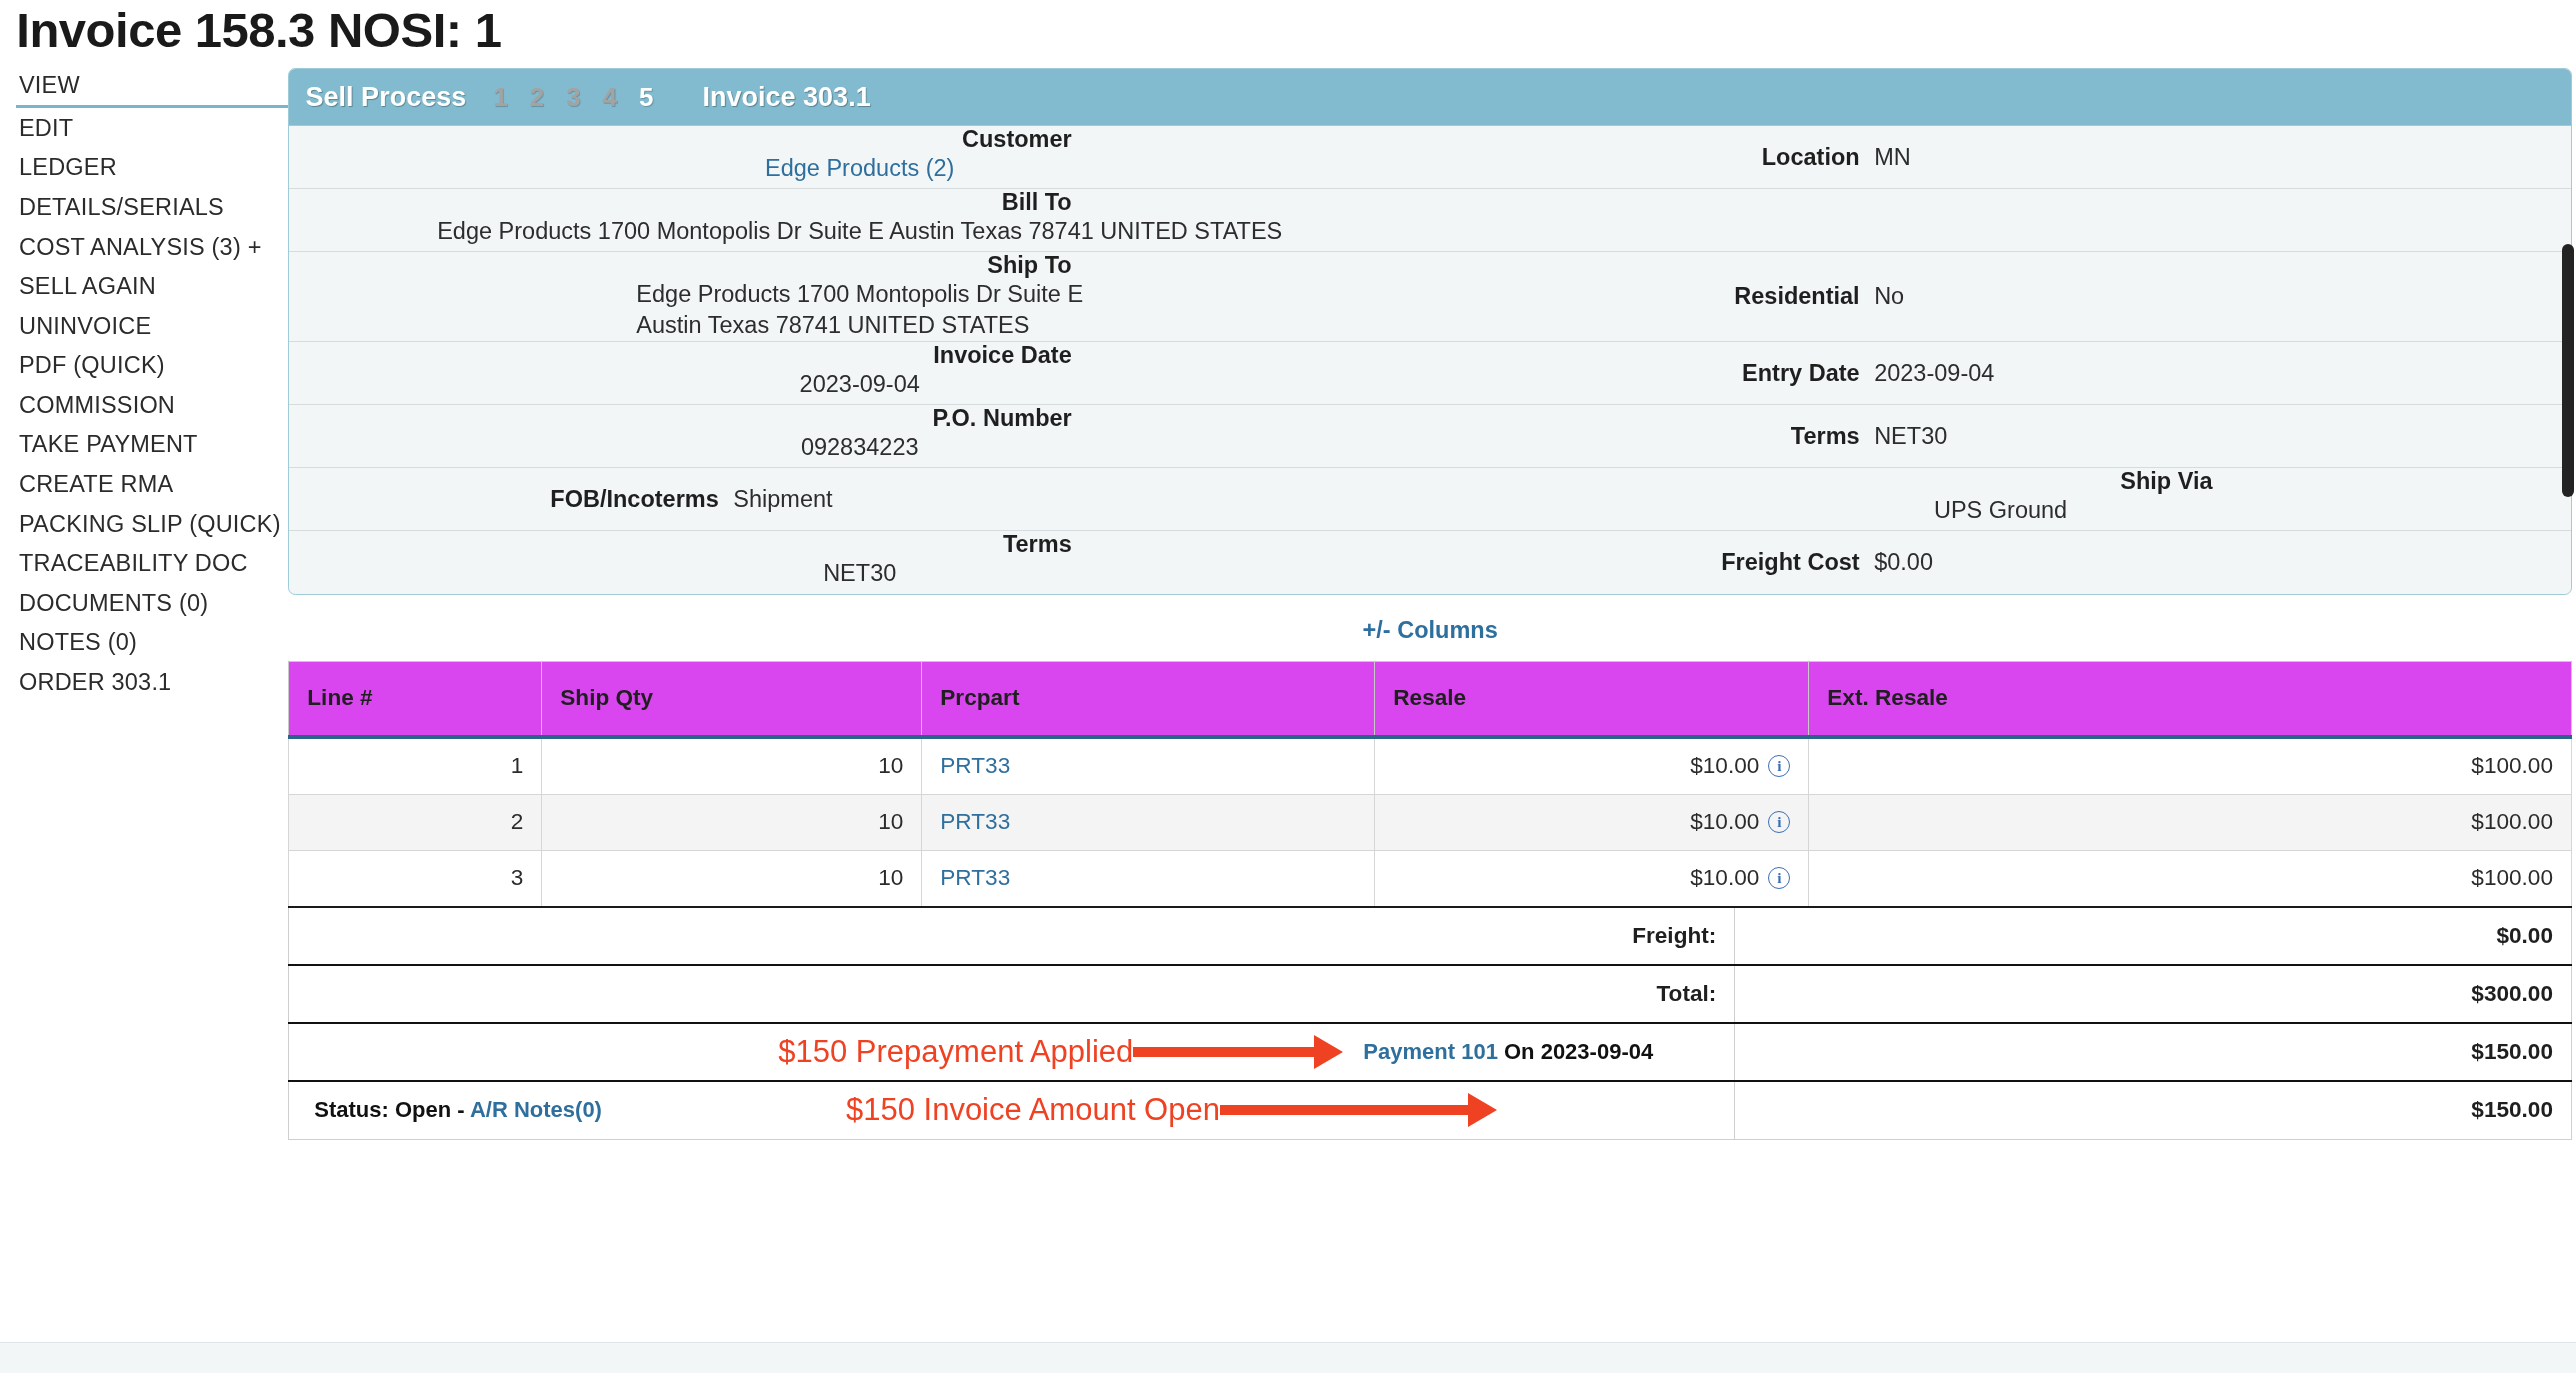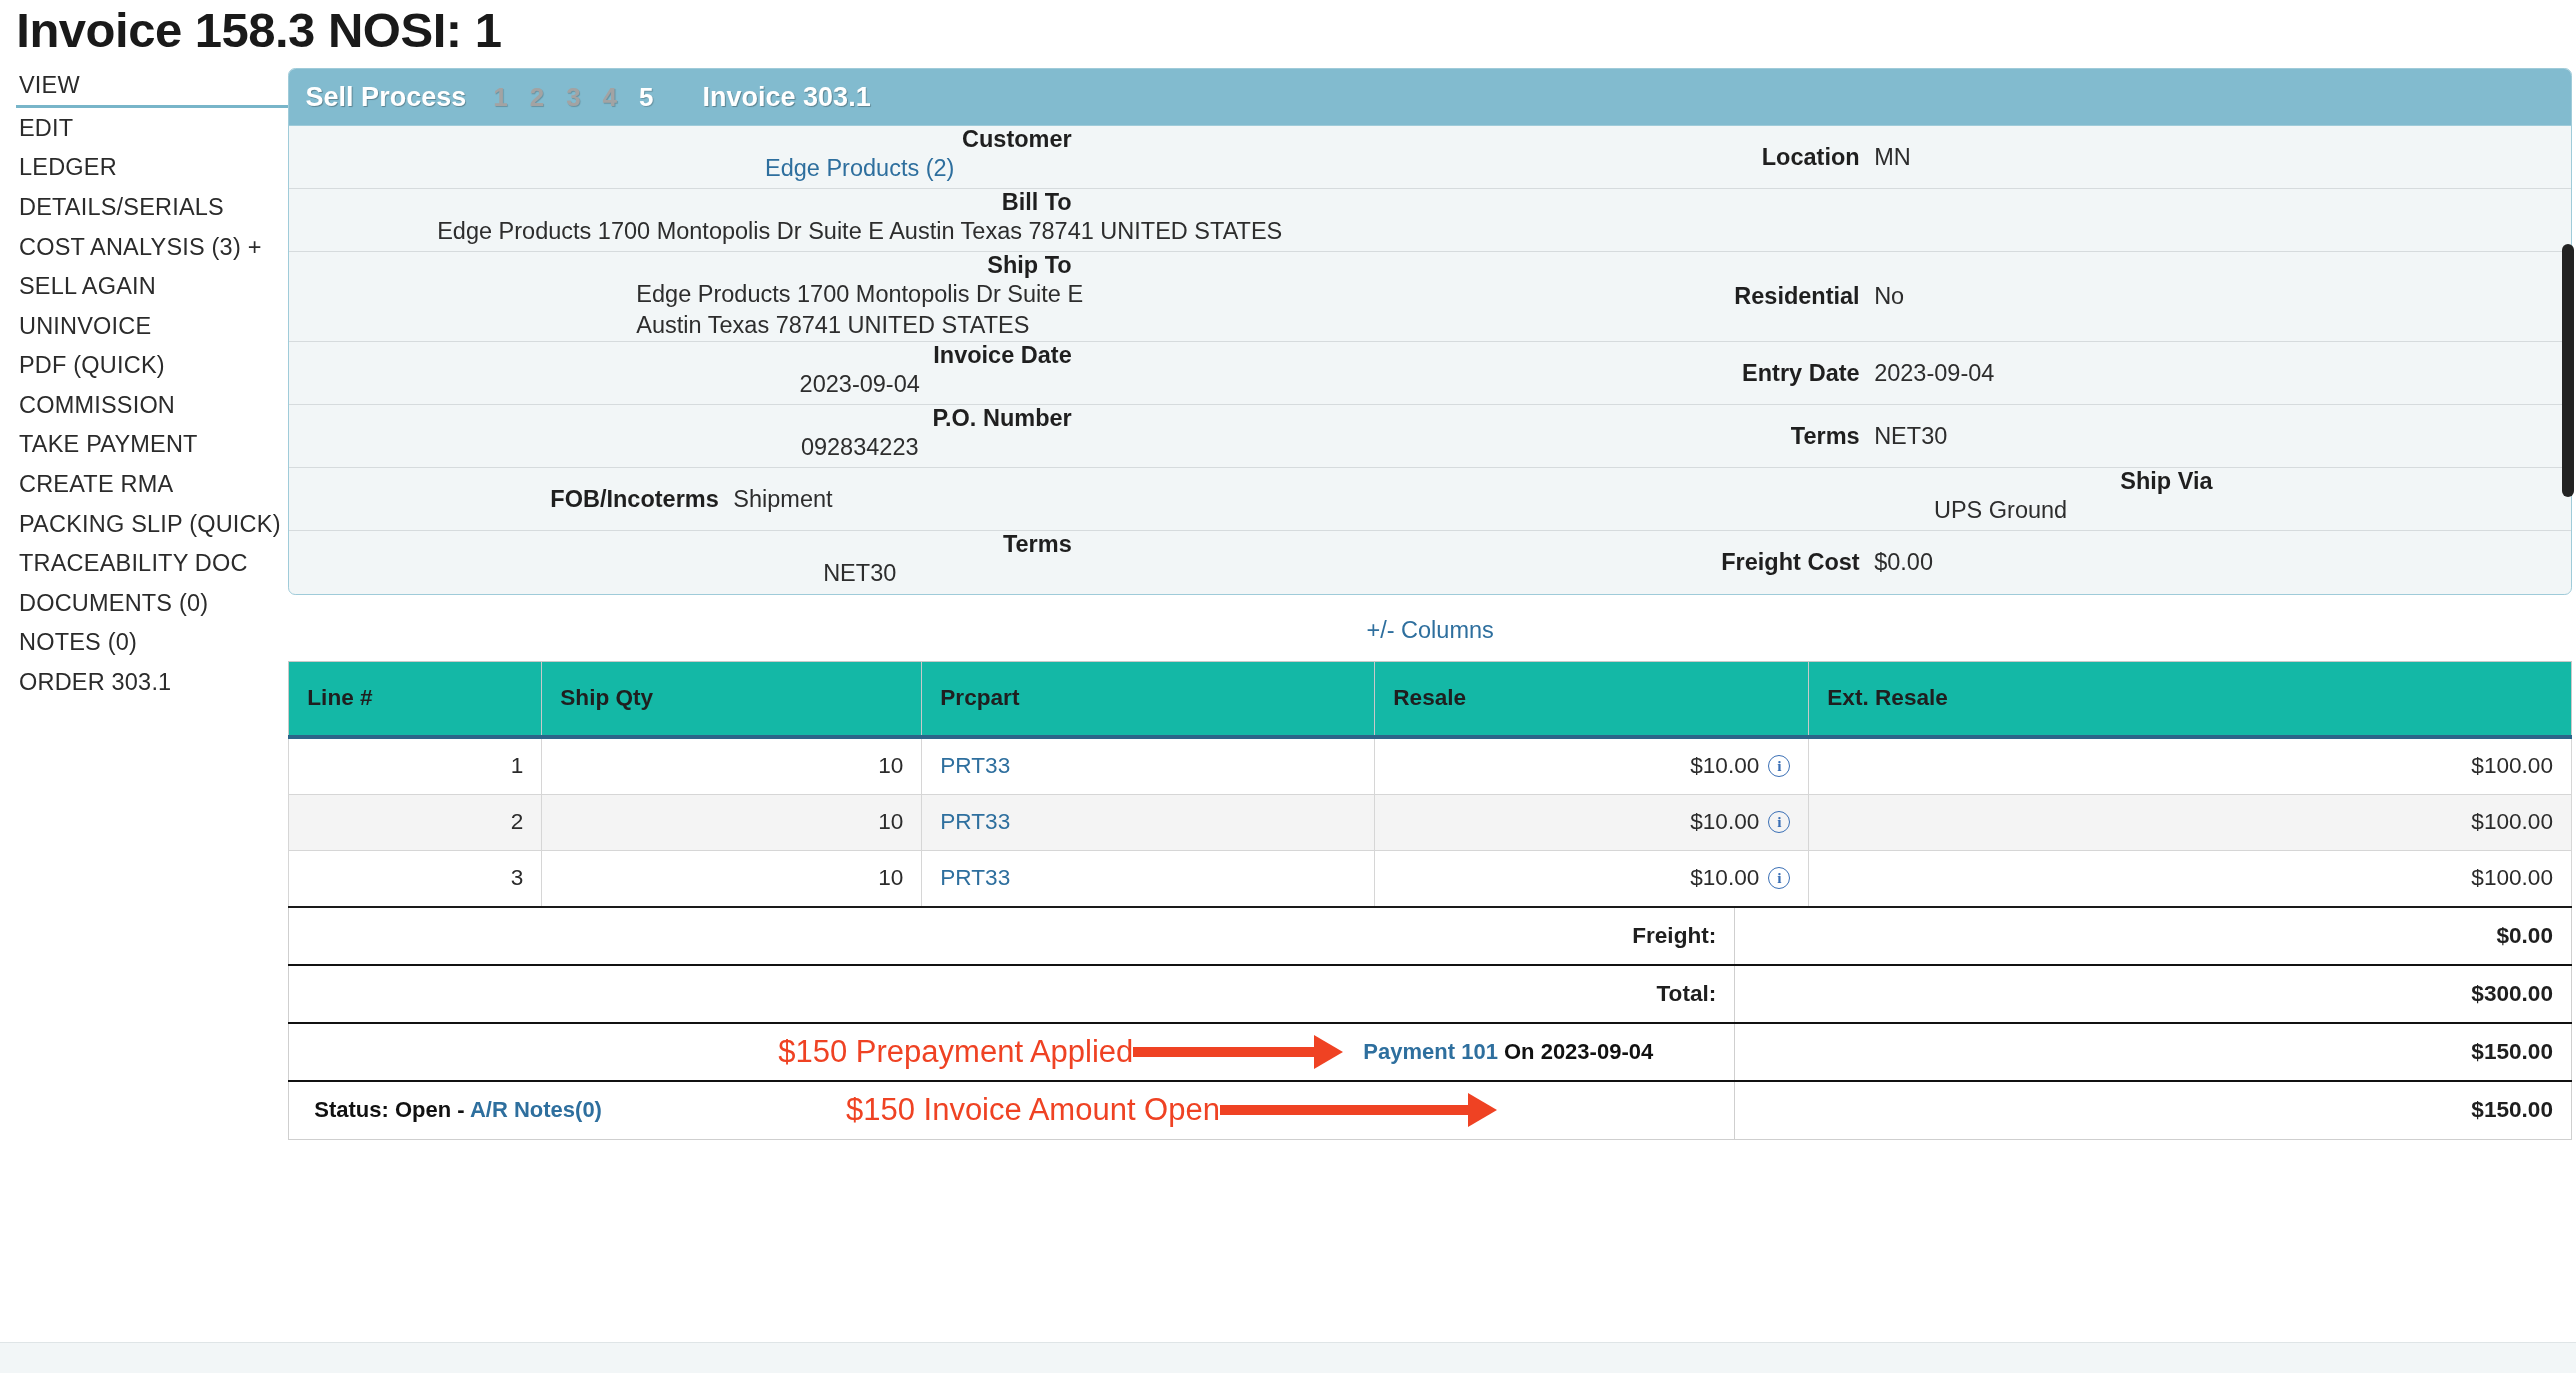--- a/index.html
+++ b/index.html
@@ -116,40 +116,41 @@
     white-space: pre-line;
     line-height: 1.32;
   }
   .ivalue.link { color: #2e6f9e; cursor: pointer; }
   .irow.tall { min-height: 87px; }
 
   
   #cols-bar {
     text-align: center;
     padding: 22px 0 16.3px 0;
+    font-weight: bold;
   }
   #cols-link {
     font-size: 23.5px;
     color: #2e6f9e;
     cursor: pointer;
   }
 
   
   #line-table {
     width: 100%;
     border-collapse: collapse;
     table-layout: fixed;
   }
   #line-table th {
     font-size: 22.6px; font-weight: bold; color: #1f1f1f;
     text-align: left;
     padding: 23.5px 18px;
     border: 0.9px solid #c9c9c9;
     border-bottom: 4.5px solid #2c6489;
-    background: #14b8a6;
+    background: #d946ef;
     vertical-align: middle;
   }
   #line-table td {
     font-size: 22.6px; color: #2b2b2b;
     padding: 14.5px 18px;
     border-left: 0.9px solid #d6d6d6;
     border-right: 0.9px solid #d6d6d6;
     border-bottom: 0.9px solid #d6d6d6;
     vertical-align: middle;
     background: #ffffff;

